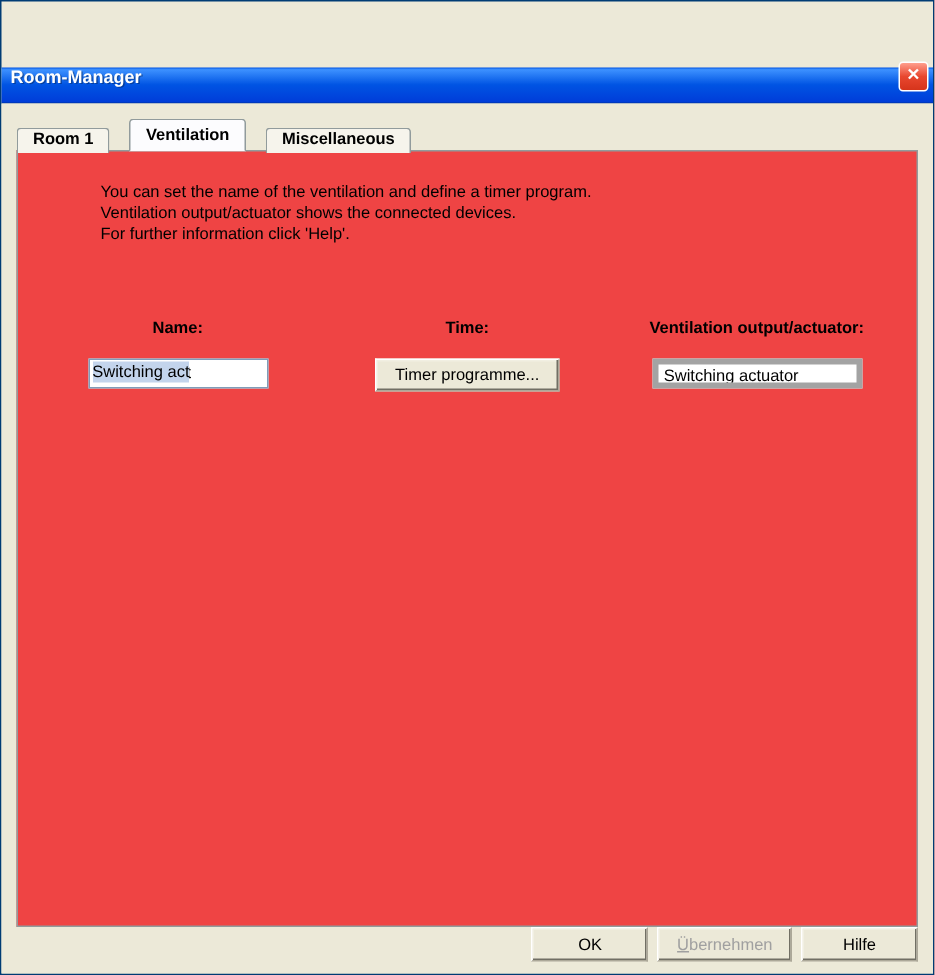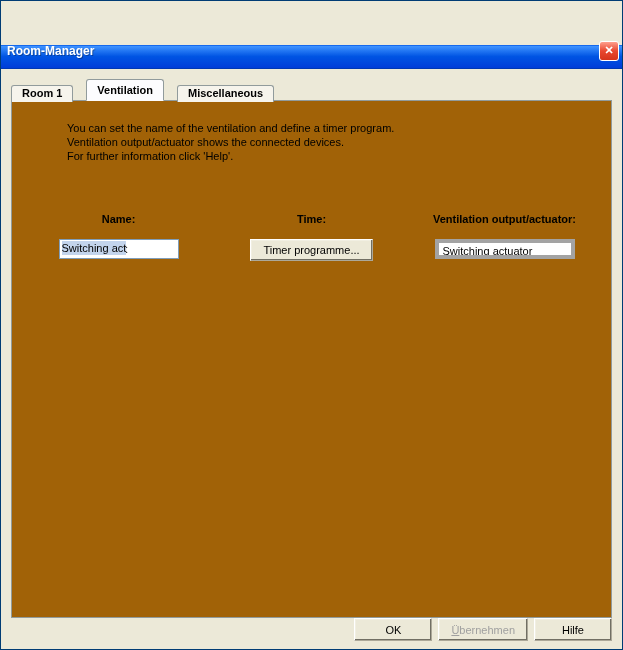--- a/index.html
+++ b/index.html
@@ -87,21 +87,21 @@
     background: #fcfcfe;
     border-bottom: 1px solid #fcfcfe;
     top: 0;
     padding-top: 4px;
     padding-bottom: 4px;
     z-index: 3;
   }
   .tab-panel {
     flex: 1;
     border: 1px solid #919b9c;
-    background: #a16207;
+    background: #ef4444;
     padding: 20px 20px;
     position: relative;
     z-index: 1;
   }
   .desc {
     margin-left: 35px;
     line-height: 14px;
   }
   .columns {
     display: flex;

